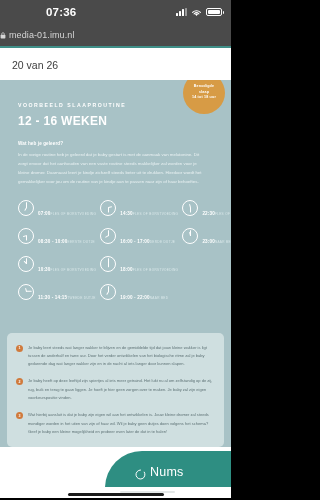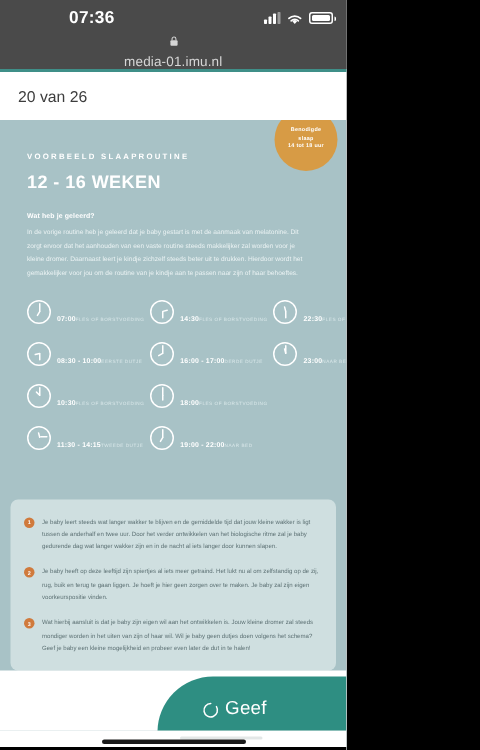--- a/index.html
+++ b/index.html
@@ -82,23 +82,22 @@
     width:1.5px; height:3px; background:#ffffff; border-radius:0 1px 1px 0;
   }
   .batt i { display:block; height:100%; width:100%; background:#ffffff; border-radius:1px; }
 
   .urlbar {
     position: absolute;
     top: 24px; left: 0; right: 0;
     height: 22px;
     display: flex;
     align-items: center;
-    justify-content: space-between;
+    justify-content: flex-start;
     gap: 3px;
-    flex-direction: column;
   }
   .lock { width: 6px; height: 7px; position: relative; }
   .lock svg { display:block; }
   .url-text {
     color: #d6d6d6;
     font-size: 9px;
     letter-spacing: 0.1px;
   }
 
   
@@ -491,21 +490,21 @@
           </div>
         </div>
 
       <div class="brandstrip">
         <div class="brand-blob">
           <span class="brand-mark">
             <svg width="11" height="11" viewBox="0 0 11 11">
               <path d="M5.5 1 A4.5 4.5 0 1 0 9.3 3.1" stroke="#ffffff" stroke-width="1" fill="none" stroke-linecap="round"></path>
             </svg>
           </span>
-          <span class="brand-name">Geef</span>
+          <span class="brand-name">Nums</span>
         </div>
       </div>
 
       <div class="docfooter">
         
         
       </div>
 
     </div>
 

